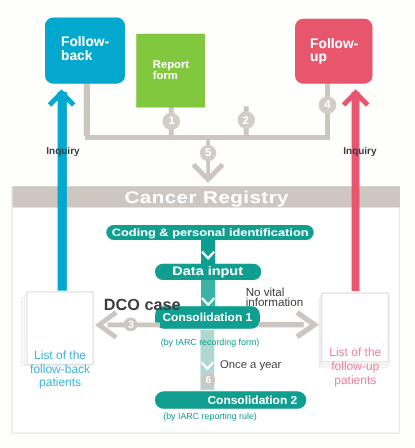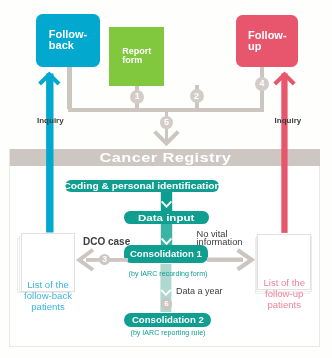--- a/index.html
+++ b/index.html
@@ -22,32 +22,32 @@
          display:flex;align-items:center;justify-content:center;font-size:9px;font-weight:bold;line-height:1;}
 
   
   #frame{position:absolute;z-index:1;left:9.4px;top:149px;width:311px;height:198px;border:1px solid #e8e8e8;background:#ffffff;box-sizing:border-box;}
   #band{position:absolute;z-index:2;left:10.2px;top:149px;width:309.6px;height:16.9px;background:#cec6c0;}
   #bandtxt{position:absolute;z-index:3;left:10.2px;top:148.6px;width:309.6px;height:16.9px;display:flex;align-items:center;justify-content:center;
            color:#ffffff;font-weight:bold;font-size:13.6px;letter-spacing:0.3px;}
 
   
   .pill{position:absolute;z-index:30;display:flex;align-items:center;justify-content:center;background:#0f9e90;color:#fff;font-weight:bold;border-radius:7px;}
-  #p1{left:65px;top:179.7px;width:154px;height:12.1px;font-size:8.6px;border-radius:6px;}
+  #p1{left:85px;top:179.7px;width:166px;height:12.1px;font-size:8.6px;border-radius:6px;}
   #p2{left:124.4px;top:211.3px;width:84.2px;height:12.9px;font-size:9.9px;border-radius:6.4px;}
   #p3{left:124px;top:245px;width:84px;height:18px;font-size:9.3px;border-radius:6.8px;}
-  #p4{left:123.7px;top:313.2px;width:87.6px;height:13.9px;font-size:9.3px;border-radius:6.9px;}
+  #p4{left:123.7px;top:313.2px;width:87.6px;height:13.9px;font-size:9.3px;border-radius:6.9px;padding-left:34px;}
   .sublab{position:absolute;z-index:31;color:#0f9e90;font-size:7.1px;text-align:center;line-height:8px;}
 
   
   .card{position:absolute;z-index:25;background:#ffffff;border:1px solid #e0e0e0;box-sizing:border-box;}
   .cardback{position:absolute;z-index:24;background:#ffffff;border:1px solid #ececec;box-sizing:border-box;}
   .cardtxt{position:absolute;z-index:26;display:flex;align-items:flex-end;justify-content:center;text-align:center;line-height:11px;font-size:9.6px;margin-top:20px;}
 
-  .lbl{position:absolute;z-index:55;font-size:10px;font-weight:bold;color:#3d3d3d;white-space:nowrap;}
+  .lbl{position:absolute;z-index:55;font-size:13px;font-weight:bold;color:#3d3d3d;white-space:nowrap;}
   .lbl2{position:absolute;z-index:55;font-size:9.3px;color:#3d3d3d;text-align:left;line-height:8.4px;white-space:nowrap;}
 </style>
 </head>
 <body>
 
 <div id="stage">
 
   <svg class="abs" width="332" height="358" style="left:0;top:0;z-index:50;">
 
     <g>
@@ -158,14 +158,14 @@
   <div class="cardback" style="left:256.0px;top:236px;width:55.5px;height:56.3px;"></div>
   <div class="card" style="left:257.4px;top:234px;width:53.7px;height:56.1px;"></div>
   <div class="cardtxt" style="left:257.4px;top:234px;width:53.7px;height:56.1px;color:#f0849a;">
       <span>List of the<br>follow-up<br>patients</span>
     </div>
 
   <div class="lbl" style="left:37px;top:115.8px;font-size:8px;"><span>Inquiry</span></div>
   <div class="lbl" style="left:274.6px;top:115.8px;font-size:8px;"><span>Inquiry</span></div>
   <div class="lbl" style="left:83px;top:236.2px;"><span>DCO case</span></div>
   <div class="lbl2" style="left:196.5px;top:229.8px;width:60px;"><span>No vital<br>information</span></div>
-  <div class="lbl2" style="left:176px;top:286.8px;width:70px;text-align:left;font-size:9px;"><span>Data a year</span></div>
+  <div class="lbl2" style="left:176px;top:286.8px;width:70px;text-align:left;font-size:9px;"><span>Once a year</span></div>
 </div>
 
 </body></html>

